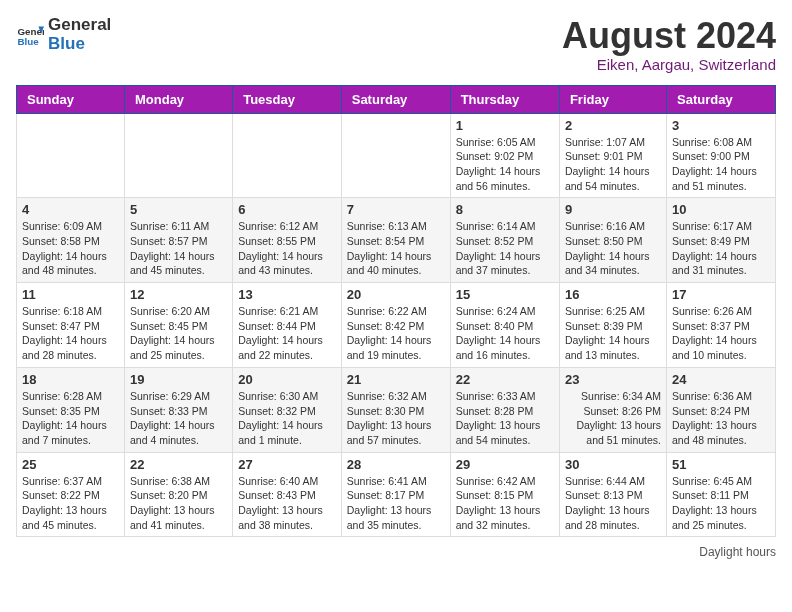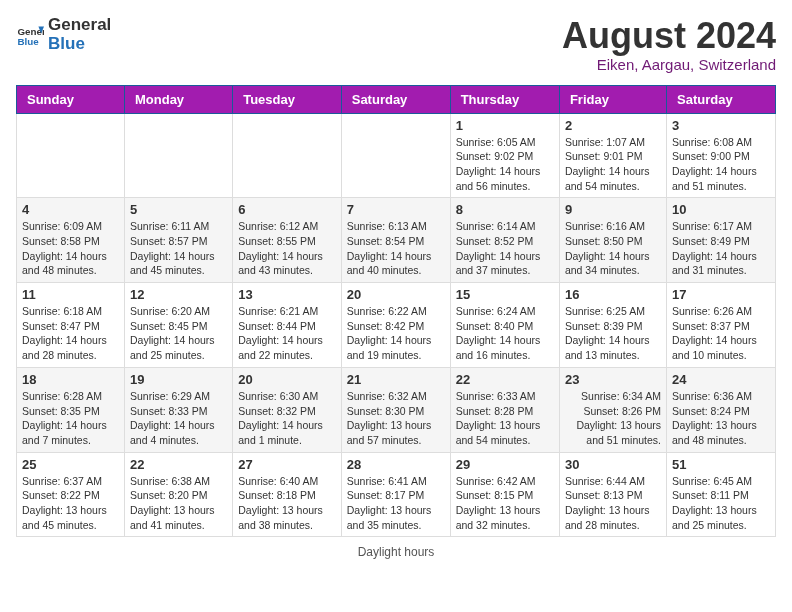--- a/index.html
+++ b/index.html
@@ -75,21 +75,21 @@
       font-size: 10.5px;
       line-height: 1.4;
     }
     .empty-cell {
       background: #fff !important;
     }
     .footer-note {
       margin-top: 8px;
       font-size: 12px;
       color: #555;
-      text-align: center;
+      text-align: right;
     }
   </style>
 </head>
 <body>
 
 <div class="header-area">
   <div class="logo">
     <svg class="logo-icon" viewBox="0 0 40 40" xmlns="http://www.w3.org/2000/svg">
       <text x="2" y="20" font-size="14" font-weight="bold" fill="#333">General</text>
       <text x="2" y="34" font-size="14" font-weight="bold" fill="#2471b8">Blue</text>
@@ -310,21 +310,21 @@
         <td>
           <span class="day-number">22</span>
           <div class="day-info" style="white-space: pre-line;">Sunrise: 6:38 AM
 Sunset: 8:20 PM
 Daylight: 13 hours
 and 41 minutes.</div>
         </td>
         <td>
           <span class="day-number">27</span>
           <div class="day-info" style="white-space: pre-line;">Sunrise: 6:40 AM
-Sunset: 8:18 PM
+Sunset: 8:43 PM
 Daylight: 13 hours
 and 38 minutes.</div>
         </td>
         <td>
           <span class="day-number">28</span>
           <div class="day-info" style="white-space: pre-line;">Sunrise: 6:41 AM
 Sunset: 8:17 PM
 Daylight: 13 hours
 and 35 minutes.</div>
         </td>

